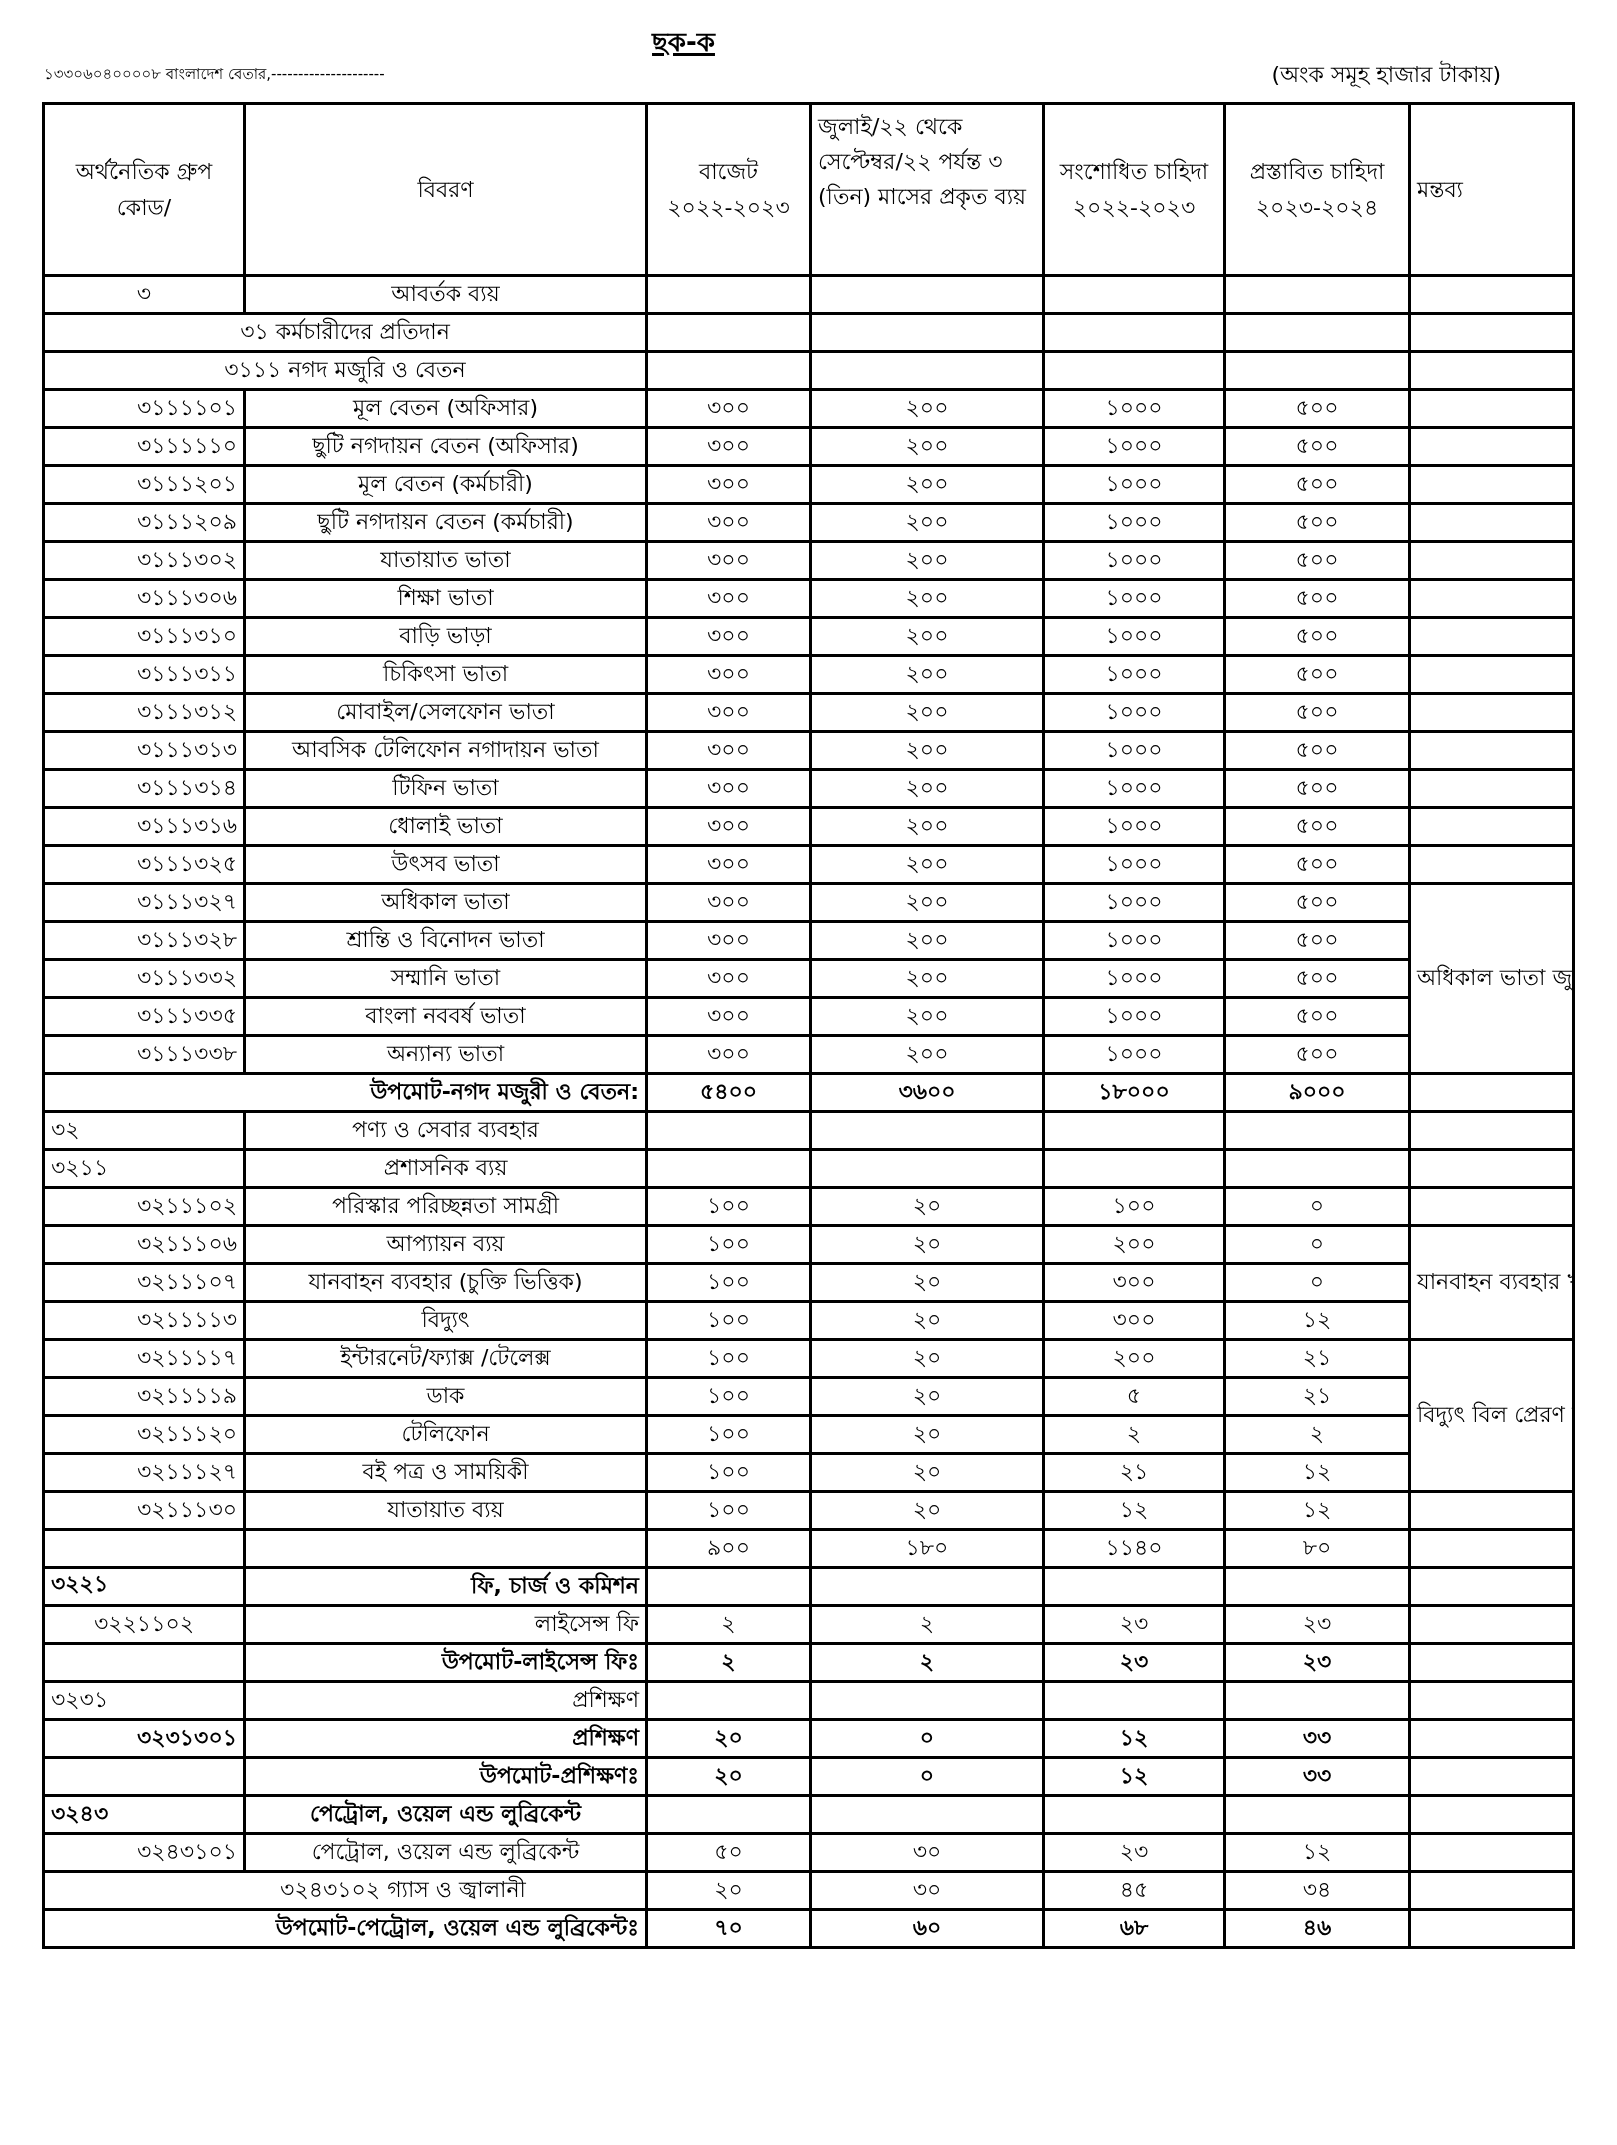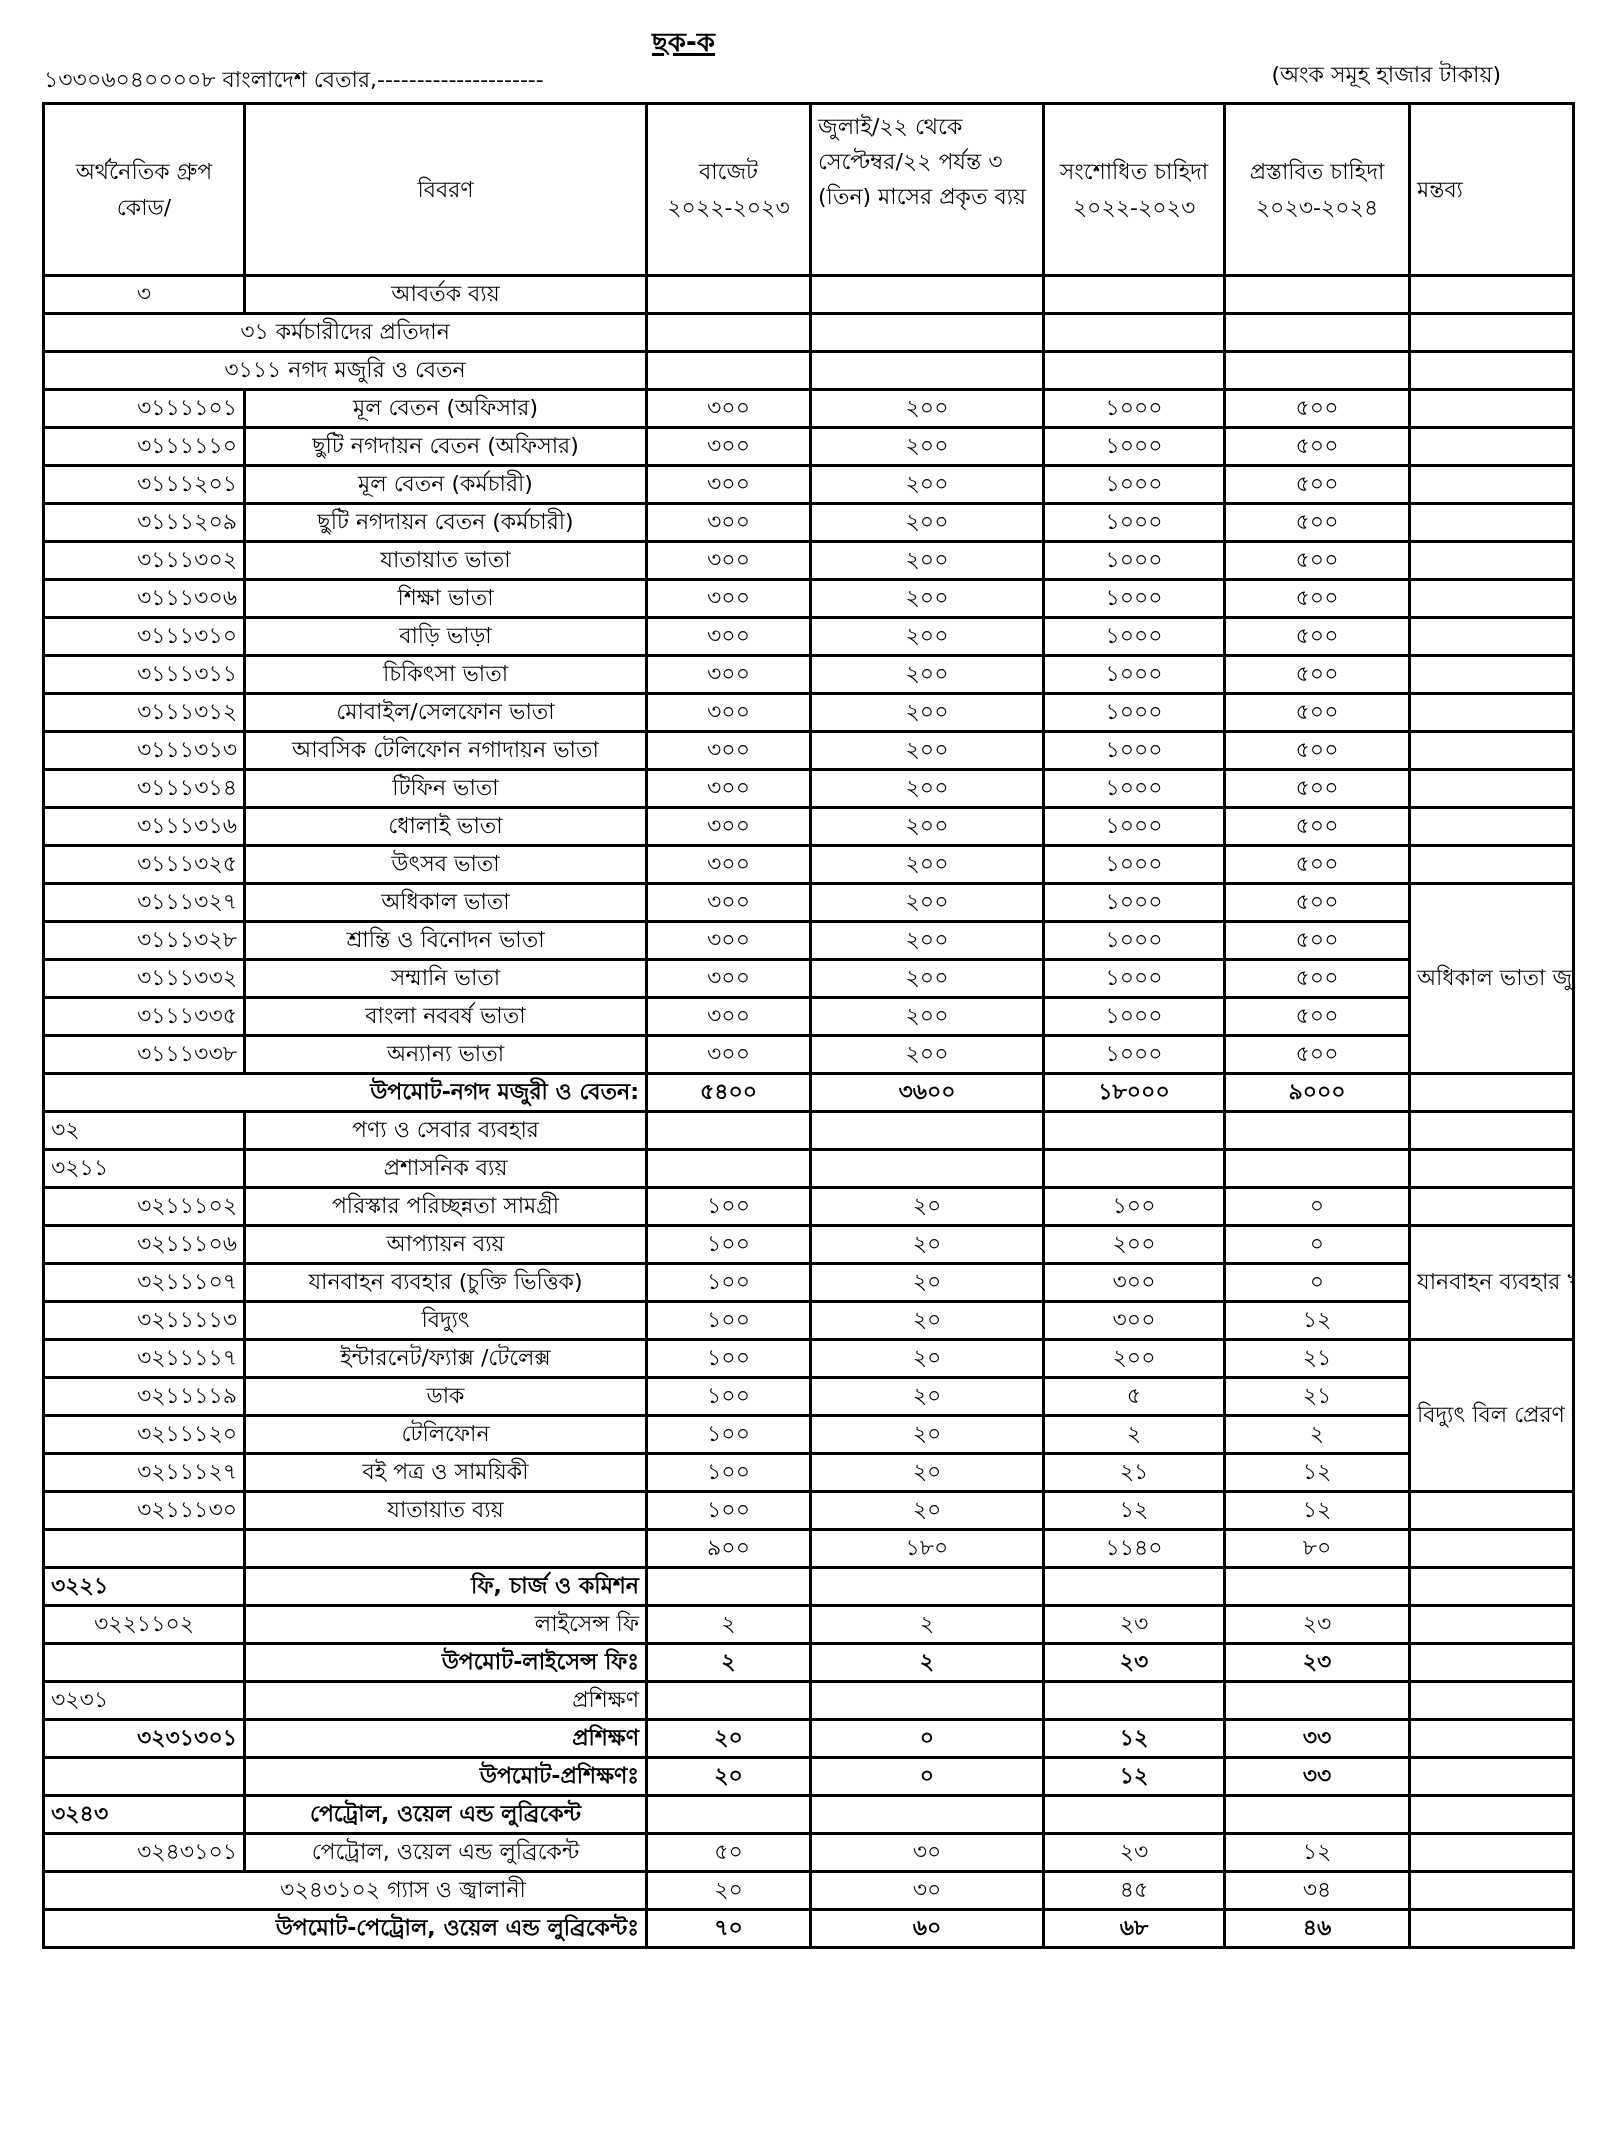--- a/index.html
+++ b/index.html
@@ -1,21 +1,21 @@
 <!DOCTYPE html>
 <html><head>
 <meta charset="utf-8">
 <style>
   html, body { margin: 0; padding: 0; background: #ffffff; }
   body { width: 1617px; height: 2145px; position: relative; overflow: hidden;
          font-family: "DejaVu Sans", "Liberation Sans", sans-serif; color: #000; }
   .title { position: absolute; top: 22px; left: 0; width: 1367px; text-align: center;
            font-size: 26px; font-weight: bold; }
   .title span { text-decoration: underline; text-decoration-thickness: 3px; }
-  .subhead { position: absolute; top: 62px; left: 44px; font-size: 22px; white-space: nowrap; text-align: center; }
+  .subhead { position: absolute; top: 62px; left: 44px; font-size: 15px; white-space: nowrap; text-align: center; }
   .units { position: absolute; top: 57px; right: 116px; font-size: 22px; white-space: nowrap; }
   table.budget { position: absolute; top: 102px; left: 42px; width: 1530px;
                  border-collapse: collapse; table-layout: fixed; }
   table.budget td, table.budget th { border: 3px solid #000; padding: 0 6px; font-size: 22px;
                font-weight: normal; height: 35px; overflow: hidden; white-space: nowrap; line-height: 1.1; }
   table.budget th { height: 165px; text-align: center; white-space: normal; line-height: 1.6; }
   table.budget th.left { text-align: left; }
   table.budget th.tl { text-align: left; vertical-align: top; padding-top: 4px; }
   td.code { text-align: right; padding-right: 4px; }
   td.code-l { text-align: left; margin-left: 20px; }
@@ -344,21 +344,21 @@
       <tr>
         <td class="code"></td>
         <td class="desc"></td>
         <td class="num">৯০০</td>
         <td class="num">১৮০</td>
         <td class="num">১১৪০</td>
         <td class="num">৮০</td>
         <td></td>
       </tr>
       <tr>
-        <td class="code-l" style="font-weight: bold;">৩২২১</td>
+        <td class="code-l" style="font-weight: bold; font-family: Liberation Mono, monospace;">৩২২১</td>
         <td class="desc-r" style="font-weight: bold;">ফি, চার্জ ও কমিশন</td>
         <td class="num"></td>
         <td class="num"></td>
         <td class="num"></td>
         <td class="num"></td>
         <td></td>
       </tr>
       <tr>
         <td class="code-c">৩২২১১০২</td>
         <td class="desc-c">লাইসেন্স ফি</td>

